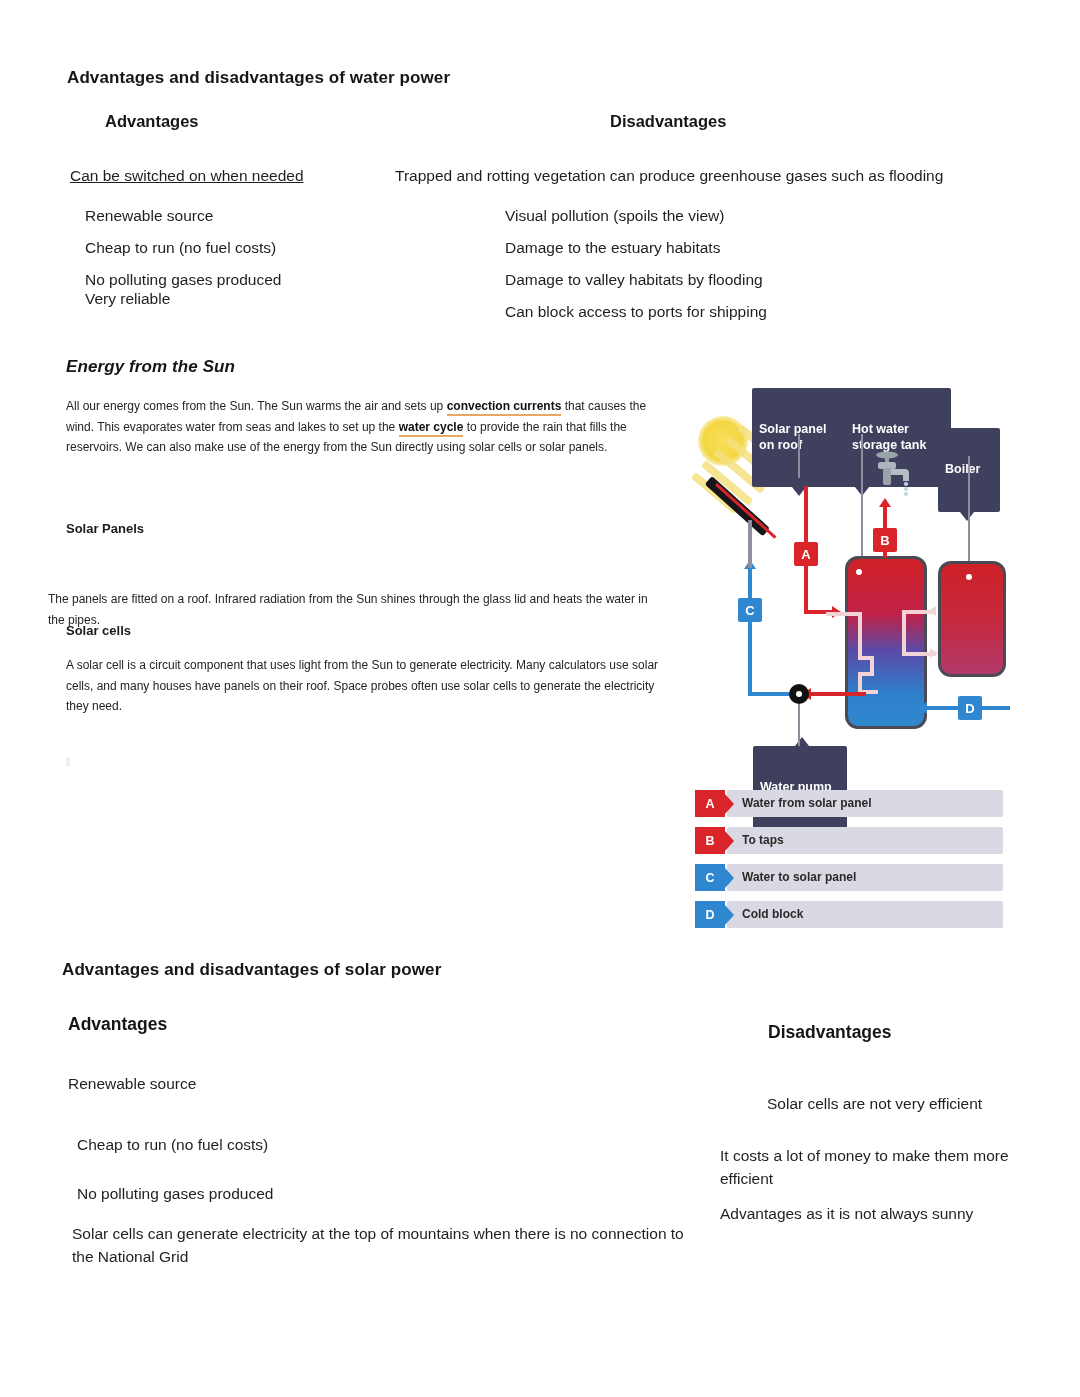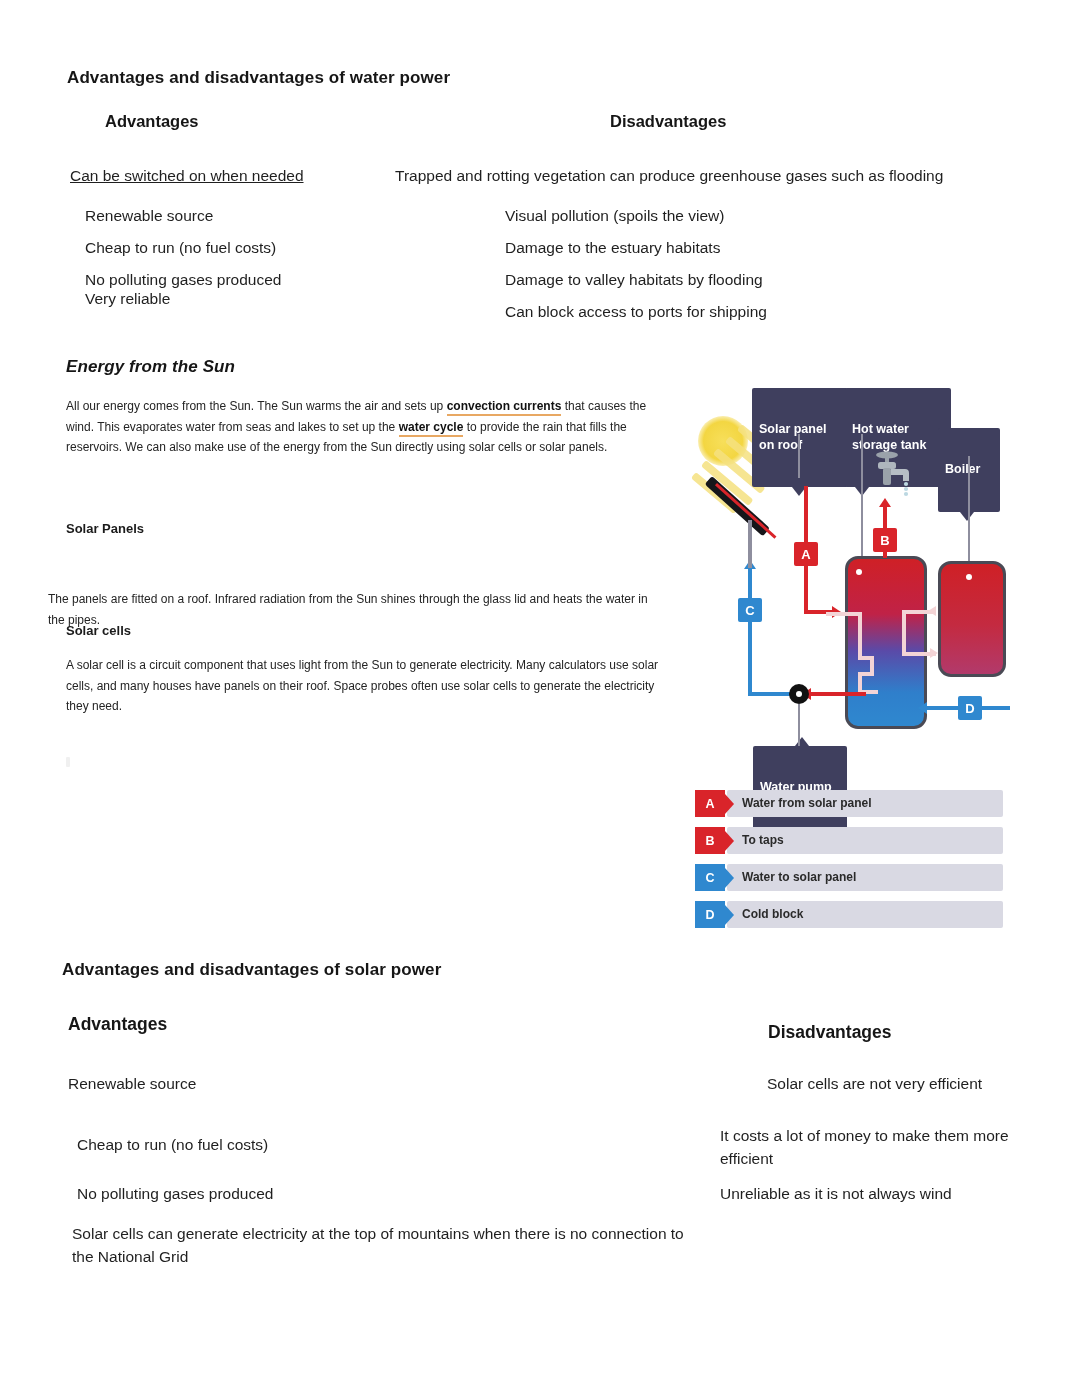--- a/index.html
+++ b/index.html
@@ -58,21 +58,21 @@
   #sub-solar-cells{position:absolute;left:66px;top:623px;}
   #sun-para-3{position:absolute;left:66px;top:655px;width:610px;}
   #artifact-mark{position:absolute;left:66px;top:757px;width:4px;height:10px;
      background:#f0f0f0;border-radius:1px;}
 
   
   #sec-solar-title{position:absolute;left:62px;top:960px;}
   #solar-col-adv-h{position:absolute;left:68px;top:1014px;}
   #solar-col-dis-h{position:absolute;left:768px;top:1022px;}
   .s-adv-item{position:absolute;}
-  .s-dis-item{position:absolute;}
+  .s-dis-item{position:absolute;margin-top:20px;}
 
   
   #diagram{
     position:absolute;left:690px;top:388px;width:320px;height:548px;
   }
 
   
   .callout{
     position:absolute;background:#3f3f5e;color:#ffffff;
     font-size:12.5px;font-weight:bold;line-height:1.22;
@@ -360,15 +360,15 @@
   <div class="h-col-lg" id="solar-col-adv-h">Advantages</div>
   <div class="h-col-lg" id="solar-col-dis-h">Disadvantages</div>
 
   <div class="body-t s-adv-item" style="left:68px;top:1076px;">Renewable source</div>
   <div class="body-t s-adv-item" style="left:77px;top:1137px;">Cheap to run (no fuel costs)</div>
   <div class="body-t s-adv-item" style="left:77px;top:1186px;">No polluting gases produced</div>
   <div class="s-adv-item" style="left:72px;top:1222px;width:630px;font-size:15.5px;line-height:1.5;color:#1f1f1f;">Solar cells can generate electricity at the top of mountains when there is no connection to the National Grid</div>
 
   <div class="body-t s-dis-item" style="left:767px;top:1076px;">Solar cells are not very efficient</div>
   <div class="s-dis-item" style="left:720px;top:1124px;width:292px;font-size:15.5px;line-height:1.5;color:#1f1f1f;">It costs a lot of money to make them more efficient</div>
-  <div class="body-t s-dis-item" style="left:720px;top:1186px;">Unreliable as it is not always wind</div>
+  <div class="body-t s-dis-item" style="left:720px;top:1186px;">Advantages as it is not always sunny</div>
 
 </div>
 
 </body></html>

